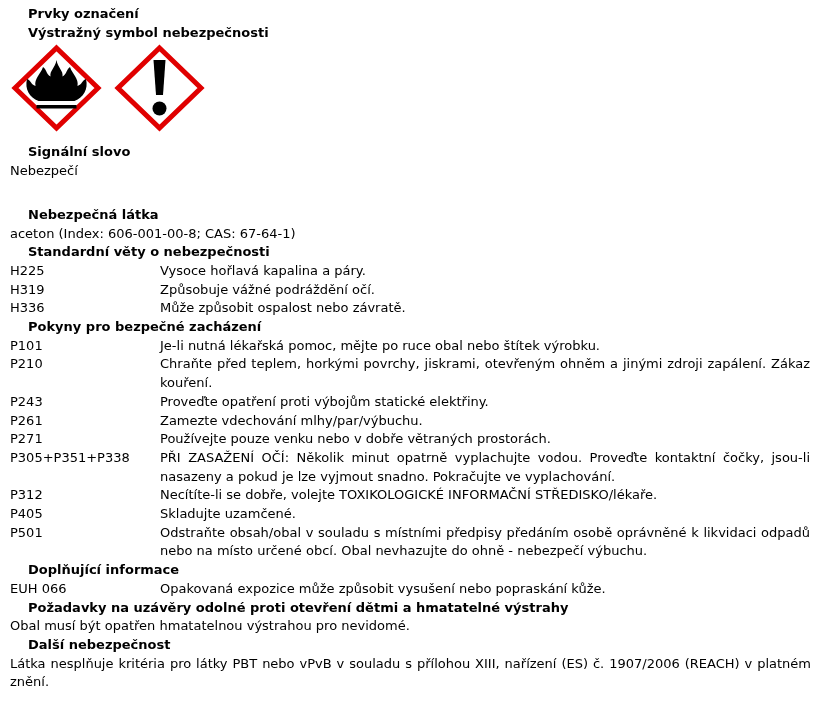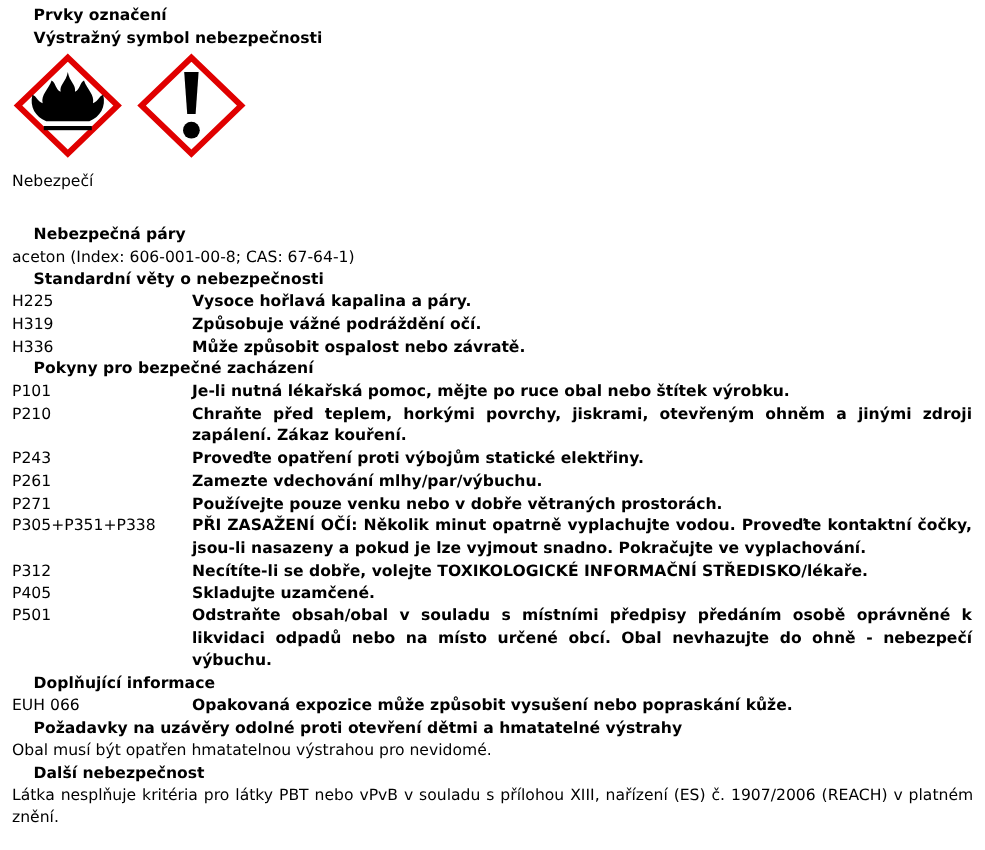--- a/index.html
+++ b/index.html
@@ -16,21 +16,21 @@
   .h { font-weight: bold; margin-left: 18px; }
   .picto-row {
     display: flex;
     gap: 12px;
     margin: 2px 0 11px 1px;
   }
   .picto-row svg { display: block; overflow: visible; }
   .gap-block { height: 25px; }
   .srow { display: grid; grid-template-columns: 150px 1fr; }
   .srow .code { white-space: nowrap; }
-  .srow .text { text-align: justify; padding-right: 1px; font-weight: bold; }
+  .srow .text { text-align: justify; padding-right: 1px; }
   .para { text-align: justify; }
 </style>
 </head>
 <body>
 
 <div>
 
   <div class="h">Prvky označení</div>
   <div class="h">Výstražný symbol nebezpečnosti</div>
 
@@ -40,25 +40,26 @@
       <path fill="#000000" d="M45.5 16 C47 24.5 52.5 26.5 51.5 32.5 C56 30 55.5 25 59 23 C61.5 30.5 68 34.5 66.5 42 C71 40.5 71.5 36 75 35 C77.5 45 72.5 53.5 63.5 57 L27.5 57 C18.5 53.5 13.5 45 16 35 C19.5 36 20 40.5 24.5 42 C23 34.5 29.5 30.5 32 23 C35.5 25 35 30 39.5 32.5 C38.5 26.5 44 24.5 45.5 16 Z"></path>
       <rect x="25.5" y="61" width="40" height="3.5" fill="#000000"></rect>
     </svg>
     <svg width="91" height="88" viewBox="0 0 91 88" aria-label="GHS exclamation mark pictogram">
       <polygon points="45.5,4 87,44 45.5,84 4,44" fill="#ffffff" stroke-width="5" stroke-linejoin="miter" stroke="#e00000"></polygon>
       <path fill="#000000" d="M39.5 16 L51.5 16 L49 51 L42 51 Z"></path>
       <circle cx="45.5" cy="64.5" r="7" fill="#000000"></circle>
     </svg>
   </div>
 
+  <div class="h">Signální slovo</div>
   <div>Nebezpečí</div>
 
   <div class="gap-block"></div>
 
-  <div class="h">Nebezpečná páry</div>
+  <div class="h">Nebezpečná látka</div>
   <div>aceton (Index: 606-001-00-8; CAS: 67-64-1)</div>
 
   <div class="h">Standardní věty o nebezpečnosti</div>
   <div class="srow">
     <div class="code">H225</div>
     <div class="text">Vysoce hořlavá kapalina a páry.</div>
   </div>
   <div class="srow">
     <div class="code">H319</div>
     <div class="text">Způsobuje vážné podráždění očí.</div>

